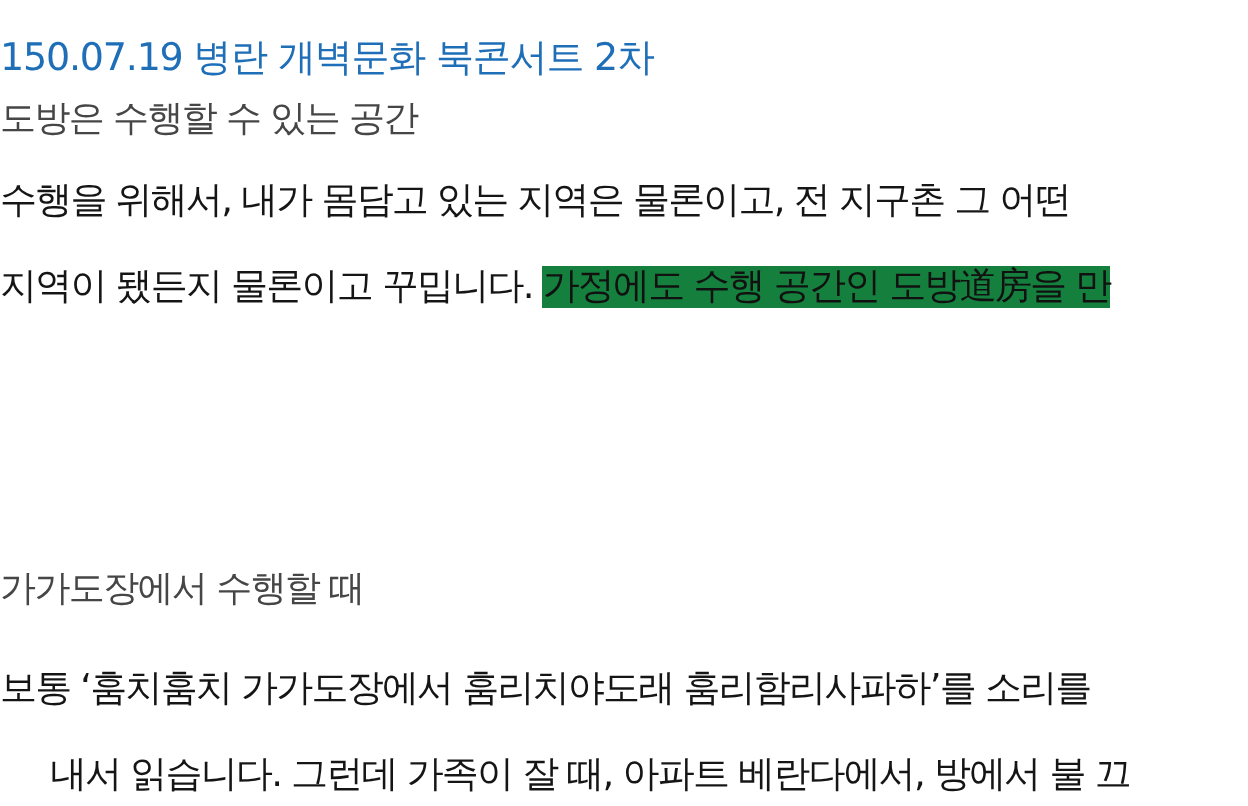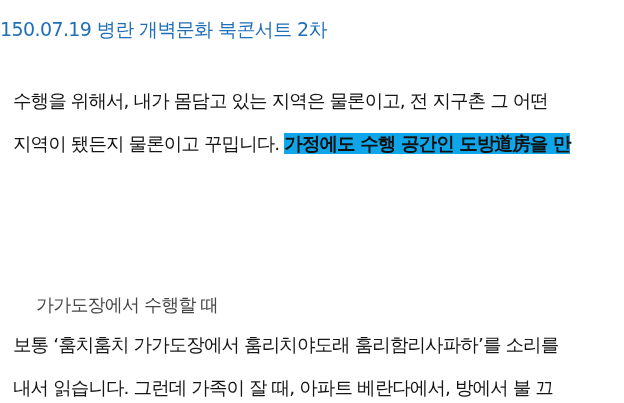--- a/index.html
+++ b/index.html
@@ -37,51 +37,52 @@
       position: absolute;
       left: 0;
       font-size: 18px;
       line-height: 26px;
       color: #464646;
       font-weight: 500;
       letter-spacing: -0.8px;
       white-space: nowrap;
     }
     .subhead.s1 { top: 47px; }
-    .subhead.s2 { top: 292px; padding-left: 36px; }
+    .subhead.s2 { top: 282px; }
     .body-line {
       position: absolute;
-      left: 13px;
+      left: 0;
       width: 564px;
       font-family: "DejaVu Sans", "Liberation Sans", sans-serif;
       font-size: 18.5px;
       line-height: 28px;
       color: #151515;
       letter-spacing: -0.9px;
       white-space: nowrap;
       overflow: hidden;
     }
     .l1 { top: 87px; }
     .l2 { top: 130px; }
     .l3 { top: 173px; }
     .l4 { top: 216px; }
     .l5 { top: 331px; }
-    .l6 { top: 374px; }
+    .l6 { top: 374px; padding-left: 25px; }
     .hl {
-      background: #0ea5e9;
-      font-weight: bold;
+      background: #15803d;
+      font-weight: normal;
       color: #111111;
     }
   </style>
 </head>
 <body>
 
 <div class="page">
   <div class="title">150.07.19 병란 개벽문화 북콘서트 2차</div>
 
+  <div class="subhead s1">도방은 수행할 수 있는 공간</div>
 
   <div class="body-line l1">수행을 위해서, 내가 몸담고 있는 지역은 물론이고, 전 지구촌 그 어떤</div>
   <div class="body-line l2"><span>지역이 됐든지 물론이고 꾸밉니다. </span><span class="hl">가정에도 수행 공간인 도방道房을 만</span></div>
 
   <div class="subhead s2">가가도장에서 수행할 때</div>
 
   <div class="body-line l5">보통 ‘훔치훔치 가가도장에서 훔리치야도래 훔리함리사파하’를 소리를</div>
   <div class="body-line l6">내서 읽습니다. 그런데 가족이 잘 때, 아파트 베란다에서, 방에서 불 끄</div>
 </div>
 

